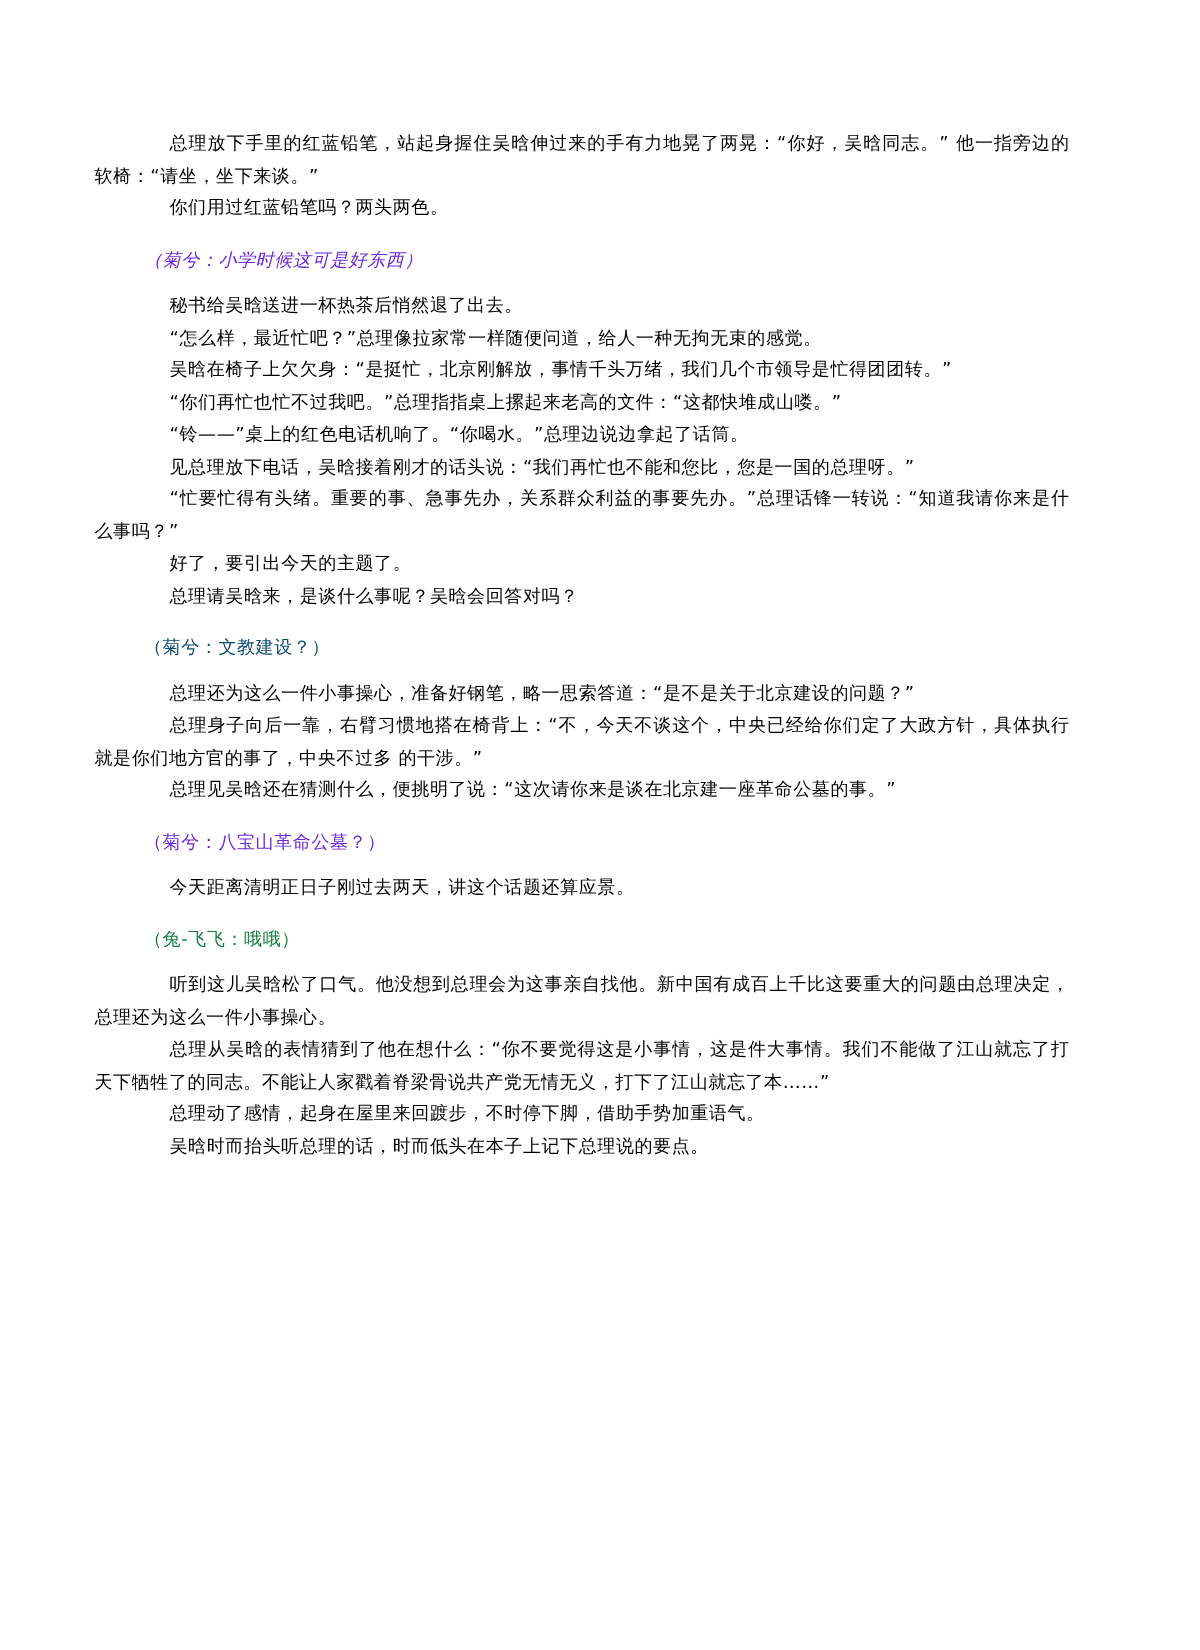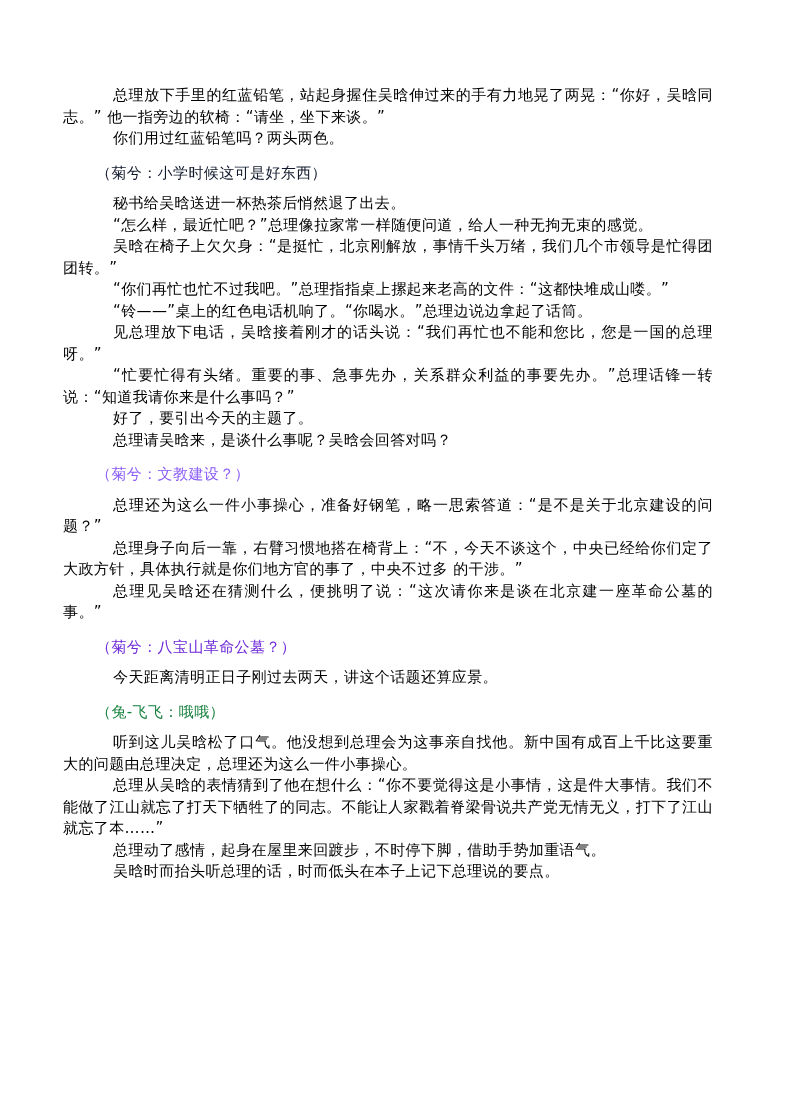--- a/index.html
+++ b/index.html
@@ -9,21 +9,21 @@
   }
   .page {
     position: relative;
     width: 776px;
     height: 1100px;
     background: #ffffff;
     overflow: hidden;
     box-sizing: border-box;
     padding: 85px 63px 0 63px;
     font-family: "DejaVu Sans", sans-serif;
-    font-size: 15px;
+    font-size: 12px;
     line-height: 21.5px;
     color: #000000;
   }
   .page p {
     margin: 0;
     text-align: justify;
     letter-spacing: 0.4px;
     word-break: break-all;
   }
   p.body-para {
@@ -37,31 +37,31 @@
     text-align: left;
   }
 </style>
 </head>
 <body>
 
 <div class="page">
   <div id="document-content" style="color: rgb(0, 0, 0);">
       <p class="body-para">总理放下手里的红蓝铅笔，站起身握住吴晗伸过来的手有力地晃了两晃：“你好，吴晗同志。” 他一指旁边的软椅：“请坐，坐下来谈。”</p>
       <p class="body-para">你们用过红蓝铅笔吗？两头两色。</p>
-      <p class="annotation-para" style="color: #0f172a;">（菊兮：小学时候这可是好东西）</p>
+      <p class="annotation-para" style="color: #6d28d9; font-style: italic;">（菊兮：小学时候这可是好东西）</p>
       <p class="body-para">秘书给吴晗送进一杯热茶后悄然退了出去。</p>
       <p class="body-para">“怎么样，最近忙吧？”总理像拉家常一样随便问道，给人一种无拘无束的感觉。</p>
       <p class="body-para">吴晗在椅子上欠欠身：“是挺忙，北京刚解放，事情千头万绪，我们几个市领导是忙得团团转。”</p>
       <p class="body-para">“你们再忙也忙不过我吧。”总理指指桌上摞起来老高的文件：“这都快堆成山喽。”</p>
       <p class="body-para">“铃——”桌上的红色电话机响了。“你喝水。”总理边说边拿起了话筒。</p>
       <p class="body-para">见总理放下电话，吴晗接着刚才的话头说：“我们再忙也不能和您比，您是一国的总理呀。”</p>
       <p class="body-para">“忙要忙得有头绪。重要的事、急事先办，关系群众利益的事要先办。”总理话锋一转说：“知道我请你来是什么事吗？”</p>
       <p class="body-para">好了，要引出今天的主题了。</p>
       <p class="body-para">总理请吴晗来，是谈什么事呢？吴晗会回答对吗？</p>
-      <p class="annotation-para" style="color: #8b5cf6;">（菊兮：文教建设？）</p>
+      <p class="annotation-para" style="color: #0c4a6e;">（菊兮：文教建设？）</p>
       <p class="body-para">总理还为这么一件小事操心，准备好钢笔，略一思索答道：“是不是关于北京建设的问题？”</p>
       <p class="body-para">总理身子向后一靠，右臂习惯地搭在椅背上：“不，今天不谈这个，中央已经给你们定了大政方针，具体执行就是你们地方官的事了，中央不过多 的干涉。”</p>
       <p class="body-para">总理见吴晗还在猜测什么，便挑明了说：“这次请你来是谈在北京建一座革命公墓的事。”</p>
       <p class="annotation-para" style="color: #6d28d9;">（菊兮：八宝山革命公墓？）</p>
       <p class="body-para">今天距离清明正日子刚过去两天，讲这个话题还算应景。</p>
       <p class="annotation-para" style="color: #15803d;">（兔-飞飞：哦哦）</p>
       <p class="body-para">听到这儿吴晗松了口气。他没想到总理会为这事亲自找他。新中国有成百上千比这要重大的问题由总理决定，总理还为这么一件小事操心。</p>
       <p class="body-para">总理从吴晗的表情猜到了他在想什么：“你不要觉得这是小事情，这是件大事情。我们不能做了江山就忘了打天下牺牲了的同志。不能让人家戳着脊梁骨说共产党无情无义，打下了江山就忘了本……”</p>
       <p class="body-para">总理动了感情，起身在屋里来回踱步，不时停下脚，借助手势加重语气。</p>
       <p class="body-para">吴晗时而抬头听总理的话，时而低头在本子上记下总理说的要点。</p>

